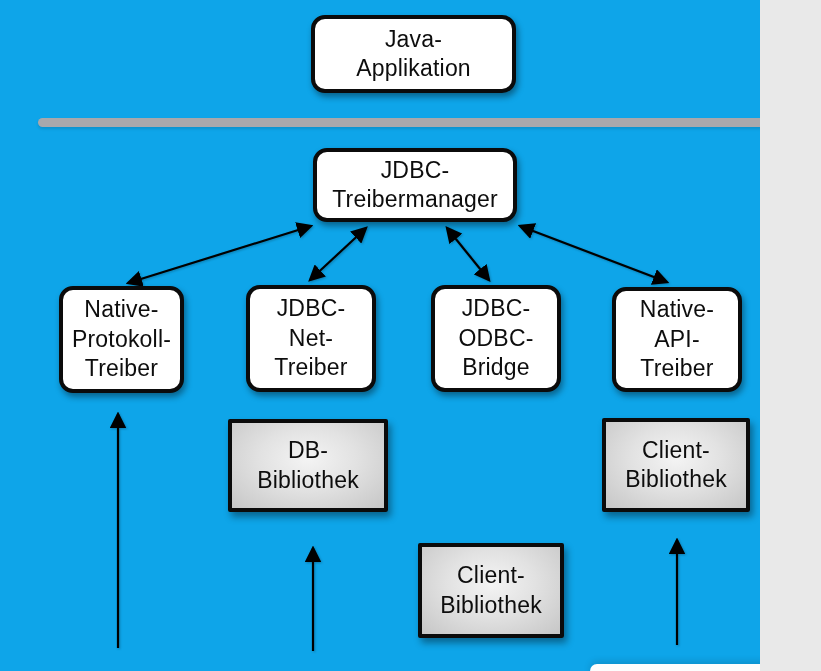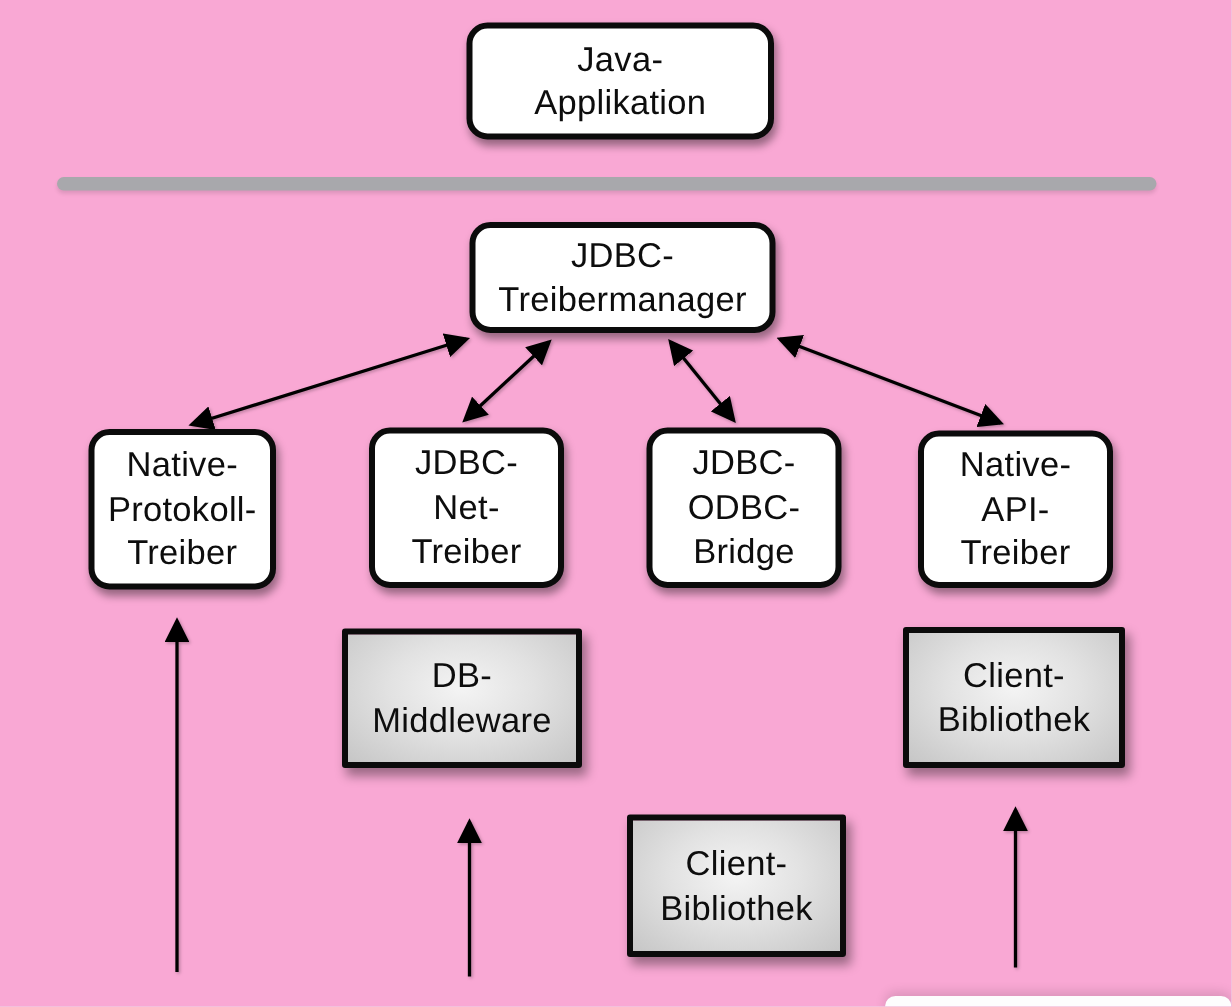--- a/index.html
+++ b/index.html
@@ -2,23 +2,24 @@
 <html><head>
 <meta charset="utf-8">
 <style>
   html,body{margin:0;padding:0;}
   body{
     font-family:"Liberation Sans","DejaVu Sans",sans-serif;
     background:#e9e9e9;
   }
   .canvas{
     position:relative;
-    width:821px;height:671px;
-    background:#f9a8d4;
+    width:748px;height:671px;
+    background:#0ea5e9;
     overflow:hidden;
+    padding-left:12px;
   }
   .node{
     position:absolute;
     display:flex;align-items:center;justify-content:center;
     text-align:center;
     color:#0d0d0d;
     font-size:23px;
     line-height:1.28;
     letter-spacing:0.2px;
   }
@@ -117,21 +118,21 @@
   </div>
 
   <div class="node white-box" style="left:612px;top:287px;width:122px;height:97px;">
     <span class="label">Native-
 API-
 Treiber</span>
   </div>
 
   <div class="node gray-box" style="left:228px;top:419px;width:152px;height:85px;">
     <span class="label">DB-
-Middleware</span>
+Bibliothek</span>
   </div>
 
 
   <div class="node gray-box" style="left:602px;top:418px;width:140px;height:86px;">
     <span class="label">Client-
 Bibliothek</span>
   </div>
 
   <div class="node gray-box" style="left:418px;top:543px;width:138px;height:87px;">
     <span class="label">Client-

